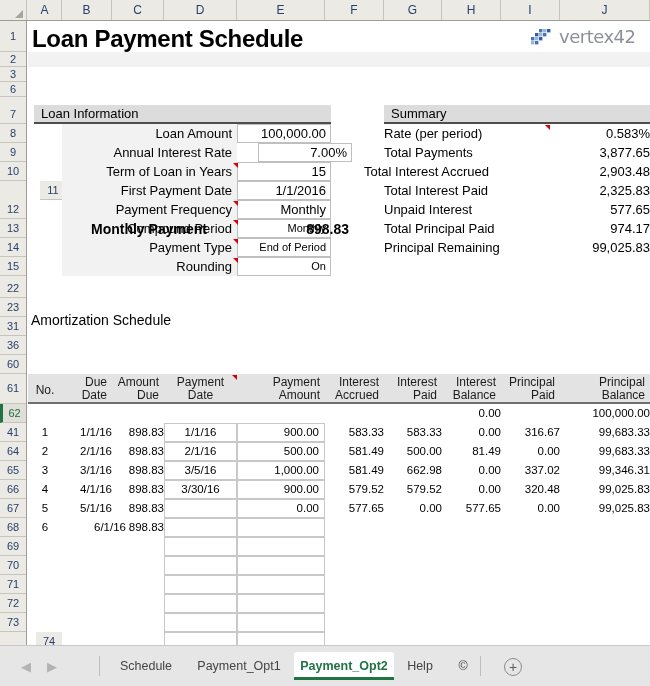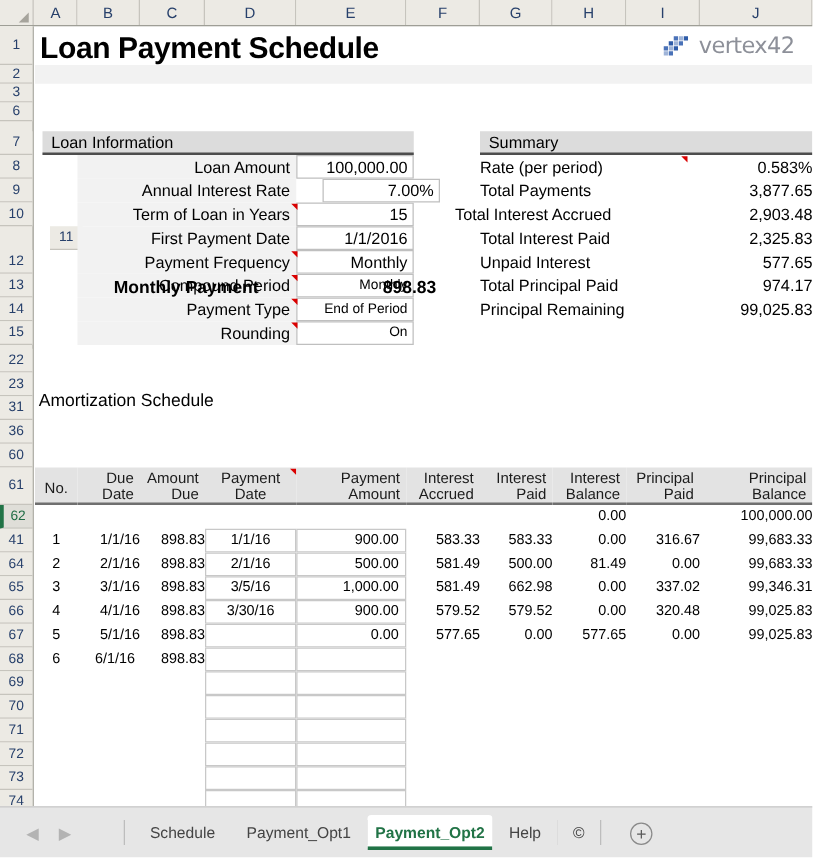--- a/index.html
+++ b/index.html
@@ -341,21 +341,21 @@
         <div class="rcell" style="top: 421px; height: 19px; line-height: 18px;">64</div>
         <div class="rcell" style="top: 440px; height: 19px; line-height: 18px;">65</div>
         <div class="rcell" style="top: 459px; height: 19px; line-height: 18px;">66</div>
         <div class="rcell" style="top: 478px; height: 19px; line-height: 18px;">67</div>
         <div class="rcell" style="top: 497px; height: 19px; line-height: 18px;">68</div>
         <div class="rcell" style="top: 516px; height: 19px; line-height: 18px;">69</div>
         <div class="rcell" style="top: 535px; height: 19px; line-height: 18px;">70</div>
         <div class="rcell" style="top: 554px; height: 19px; line-height: 18px;">71</div>
         <div class="rcell" style="top: 573px; height: 19px; line-height: 18px;">72</div>
         <div class="rcell" style="top: 592px; height: 19px; line-height: 18px;">73</div>
-        <div class="rcell" style="top: 611px; height: 19px; line-height: 18px;">74</div>
+        <div class="rcell" style="top: 611px; height: 19px; line-height: 18px; margin-left: 36px;">74</div>
         <div class="rcell" style="top: 630px; height: 19px; line-height: 18px;">75</div>
       </div>
   </div>
 
   <div class="grid">
 
     <div class="title">Loan Payment Schedule</div>
 
     <div class="logo">
       <svg class="logo-mark" viewBox="0 0 26 18">
@@ -514,21 +514,21 @@
         <div class="dt r" style="left:34px;top:478px;width:50px;height:19px;">5/1/16</div>
         <div class="dt r" style="left:84px;top:478px;width:52px;height:19px;">898.83</div>
         <div class="sinp ctr" style="left:136px;top:478px;width:73px;height:19px;"></div>
         <div class="sinp r" style="left:209px;top:478px;width:88px;height:19px;">0.00</div>
         <div class="dt r" style="left:297px;top:478px;width:59px;height:19px;">577.65</div>
         <div class="dt r" style="left:356px;top:478px;width:58px;height:19px;">0.00</div>
         <div class="dt r" style="left:414px;top:478px;width:59px;height:19px;">577.65</div>
         <div class="dt r" style="left:473px;top:478px;width:59px;height:19px;">0.00</div>
         <div class="dt r" style="left:532px;top:478px;width:90px;height:19px;">99,025.83</div>
         <div class="dt ctr" style="left:0px;top:497px;width:34px;height:19px;">6</div>
-        <div class="dt r" style="left:30px;top:497px;width:50px;height:19px;">6/1/16</div>
+        <div class="dt r" style="left:48px;top:497px;width:50px;height:19px;">6/1/16</div>
         <div class="dt r" style="left:84px;top:497px;width:52px;height:19px;">898.83</div>
         <div class="sinp ctr" style="left:136px;top:497px;width:73px;height:19px;"></div>
         <div class="sinp r" style="left:209px;top:497px;width:88px;height:19px;"></div>
         <div class="dt r" style="left:297px;top:497px;width:59px;height:19px;"></div>
         <div class="dt r" style="left:356px;top:497px;width:58px;height:19px;"></div>
         <div class="dt r" style="left:414px;top:497px;width:59px;height:19px;"></div>
         <div class="dt r" style="left:473px;top:497px;width:59px;height:19px;"></div>
         <div class="dt r" style="left:532px;top:497px;width:90px;height:19px;"></div>
         <div class="dt ctr" style="left:0px;top:516px;width:34px;height:19px;"></div>
         <div class="dt r" style="left:34px;top:516px;width:50px;height:19px;"></div>

